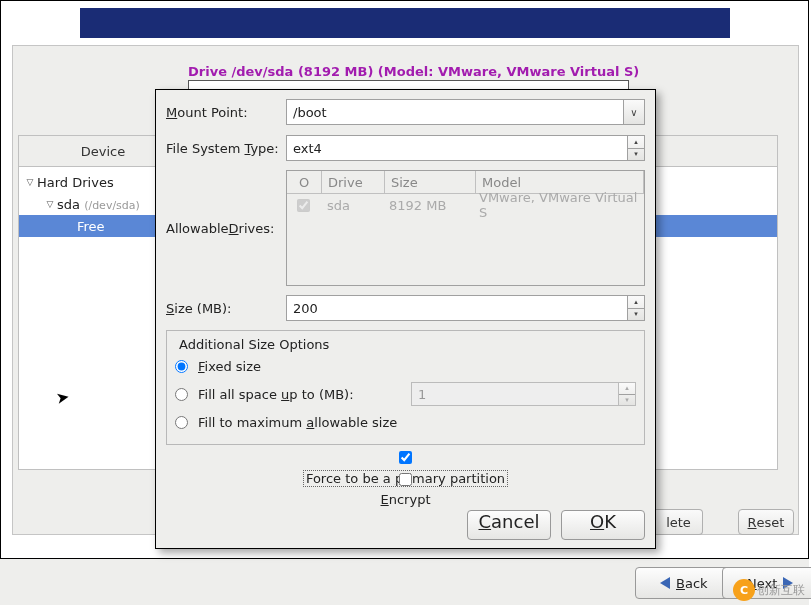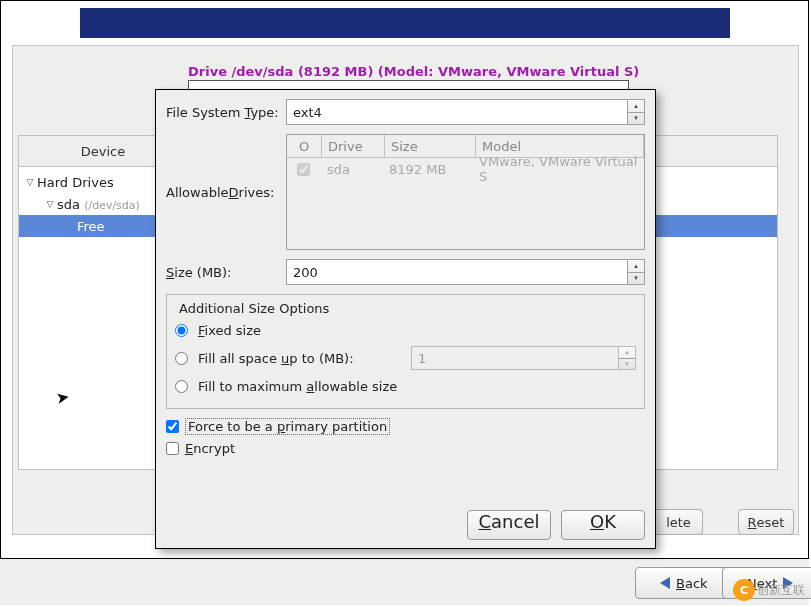--- a/index.html
+++ b/index.html
@@ -327,20 +327,21 @@
   }
   .fill-spinner .spin-btns { border-left-color:#bbb; }
   .fill-spinner .spin-btns div { color:#aaa; }
 
   .check-row {
     display: flex;
     align-items: center;
     gap: 6px;
     height: 22px;
     font-size: 13px;
+    flex-direction: column;
   }
   .check-row input { margin: 0; }
   .selection-highlight {
     border: 1px dotted #666;
     padding: 0 2px;
   }
 
   .dialog-buttons {
     position: absolute;
     bottom: 8px;
@@ -420,20 +421,29 @@
   </div>
   <div class="nav-btn next">
     <span><span class="ul">N</span><span>ext</span></span>
     <span class="arrow-right"></span>
   </div>
 </div>
 
 <div class="dialog">
   <div class="dialog-body">
 
+    <div class="form-row">
+      <div class="lbl"><span class="ul">M</span><span>ount Point:</span></div>
+      <div class="combo">
+        <span>/boot</span>
+        <div class="drop-btn">
+            <span class="chev">∨</span>
+          </div>
+      </div>
+    </div>
 
     <div class="form-row">
       <div class="lbl"><span>File System </span><span class="ul">T</span><span>ype:</span></div>
       <div class="combo">
         <span>ext4</span>
         <div class="spin-btns">
             <div>▴</div>
             <div>▾</div>
           </div>
       </div>

